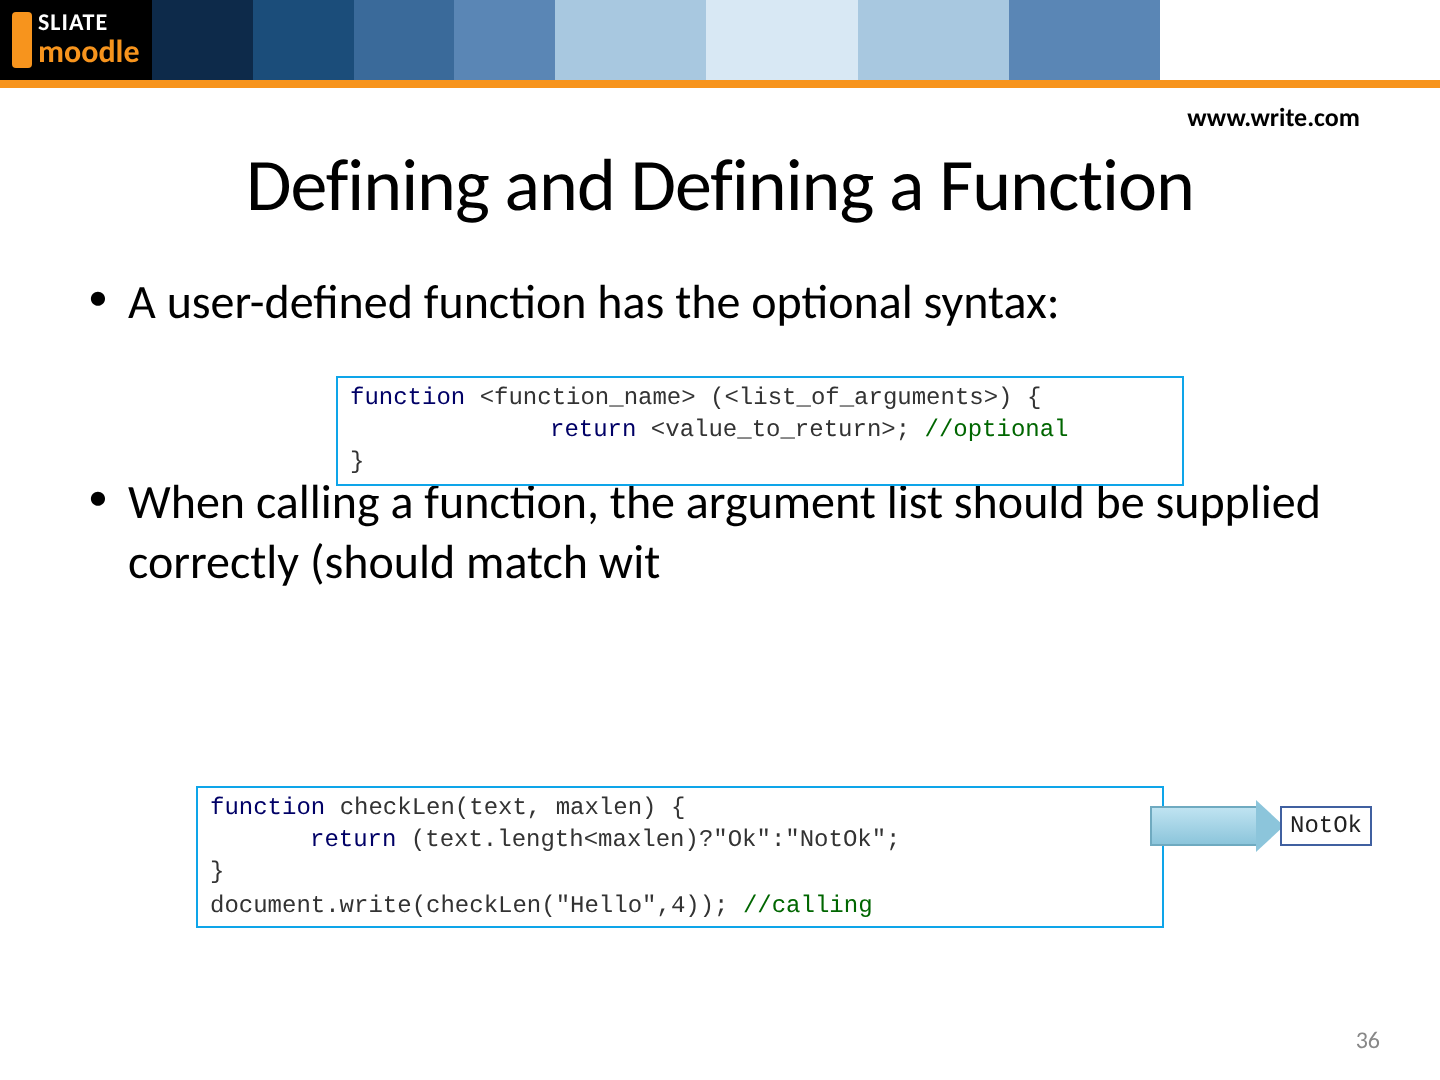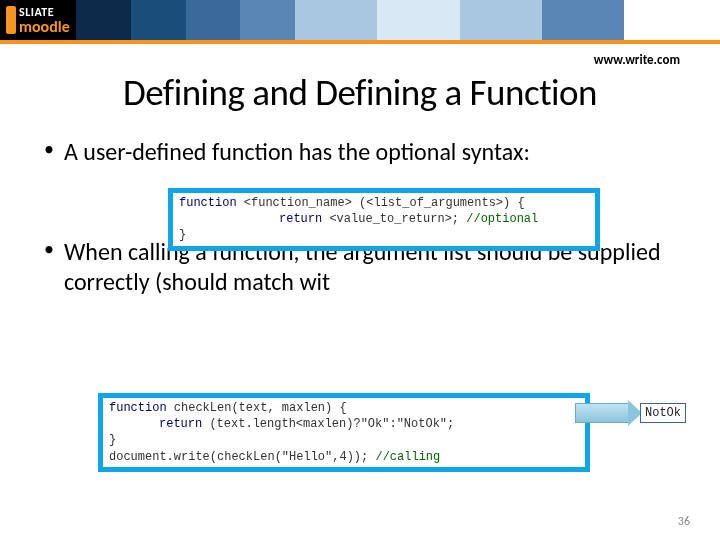--- a/index.html
+++ b/index.html
@@ -7,21 +7,21 @@
     padding: 0;
     width: 720px;
     height: 540px;
     background: #ffffff;
     font-family: Calibri, Arial, sans-serif;
     color: #000;
     overflow: hidden;
     position: relative;
   }
   .banner {
-    width: 624px;
+    width: 580px;
     height: 40px;
     display: flex;
     align-items: center;
     position: relative;
   }
   .banner-left {
     display: flex;
     align-items: center;
     background: #000;
     height: 40px;
@@ -98,21 +98,21 @@
     margin-bottom: 70px;
   }
   ul.bullets > li::before {
     content: "•";
     position: absolute;
     left: 8px;
     top: 0;
     font-size: 20px;
   }
   .code-box {
-    border: 5px solid #0ea5e9;
+    border: 1px solid #0ea5e9;
     font-family: "Courier New", monospace;
     font-size: 12px;
     line-height: 1.35;
     color: #333;
     background: #fff;
     position: absolute;
   }
   .code-box.one {
     left: 168px;
     top: 188px;

